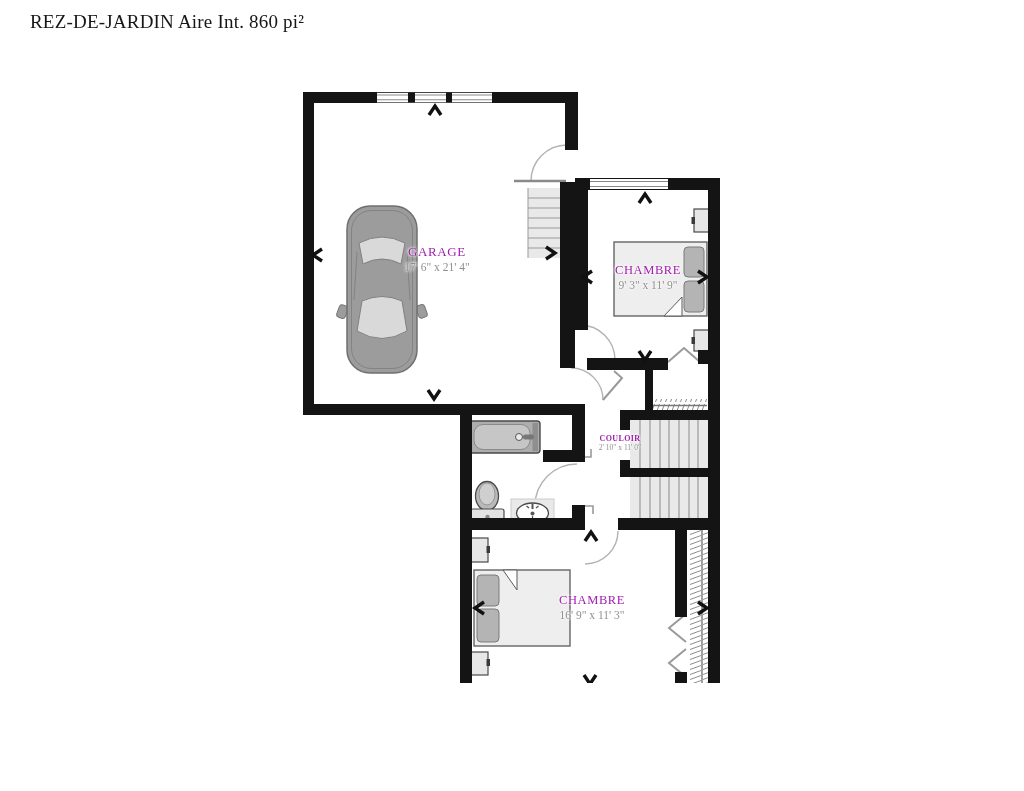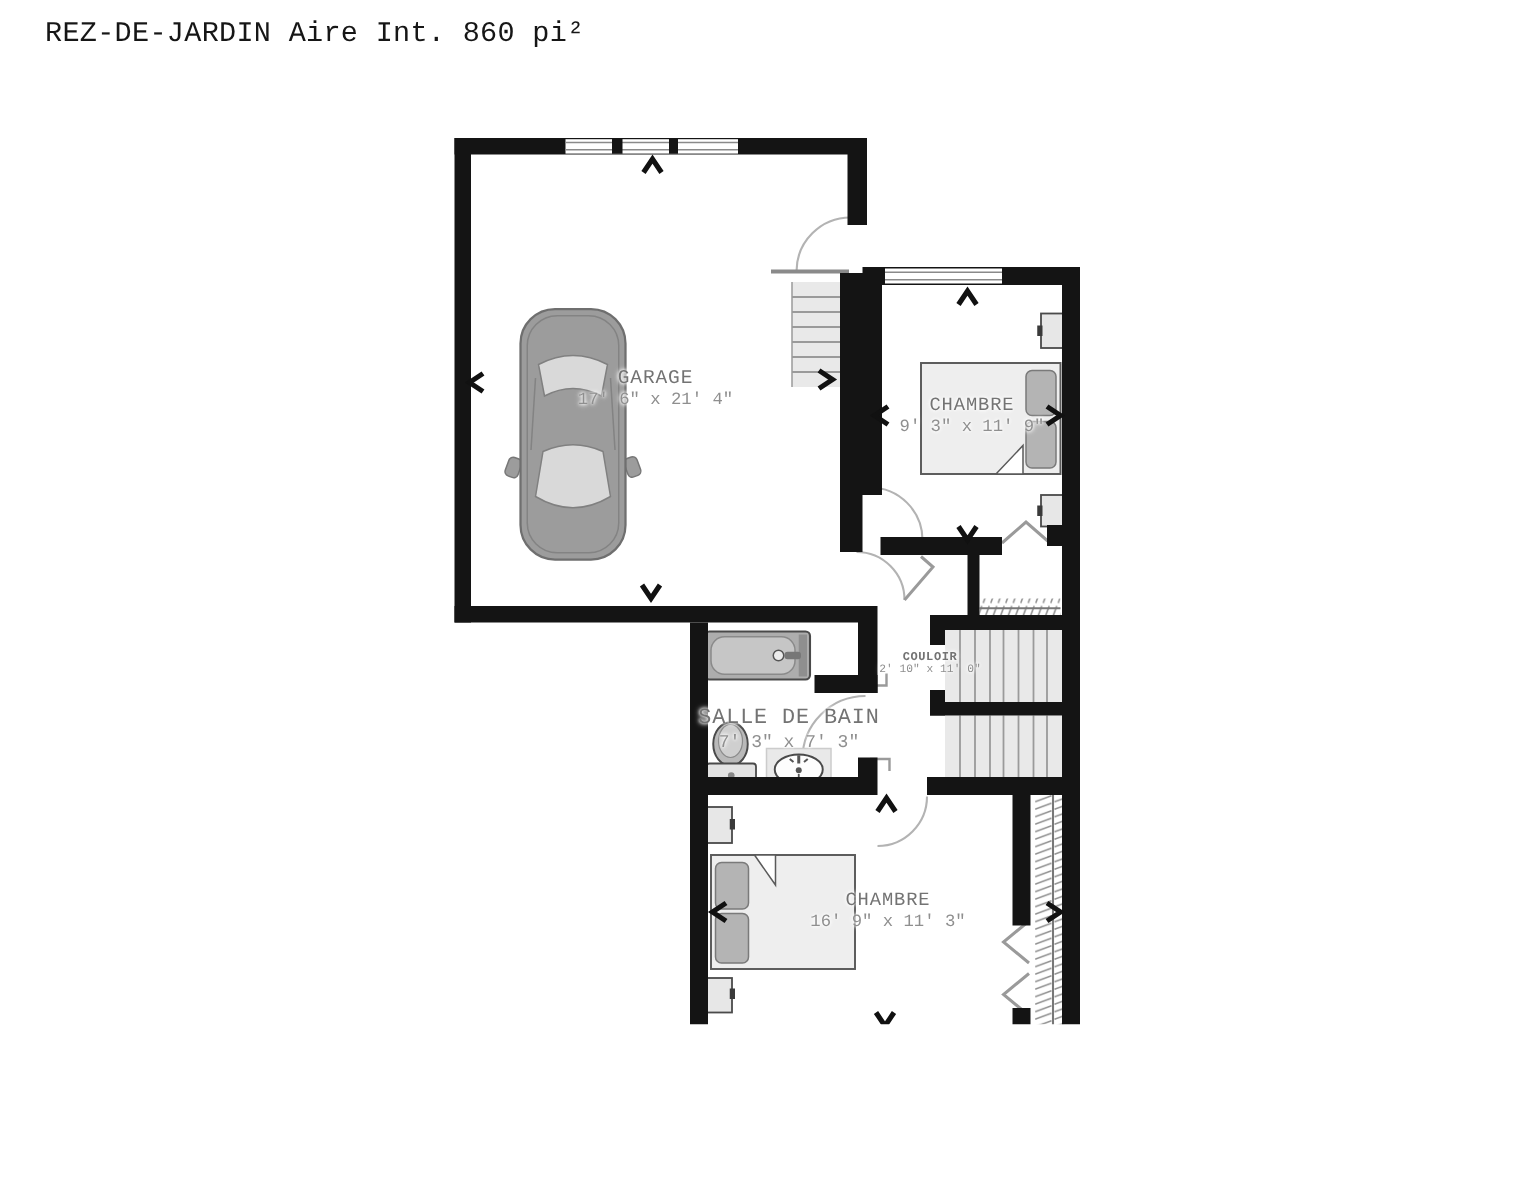--- a/index.html
+++ b/index.html
@@ -1,27 +1,27 @@
 <!DOCTYPE html>
 <html><head>
 <meta charset="utf-8">
 <style>
   html,body{margin:0;padding:0;background:#fff;}
   .canvas{
     position:relative;width:1024px;height:683px;background:#ffffff;
-    font-family:Liberation Mono, monospace;overflow:hidden;
+    font-family:Liberation Serif, serif;overflow:hidden;
   }
   .plan-svg{position:absolute;left:0;top:0;}
   .page-title{
     position:absolute;left:30px;top:11px;font-size:19px;color:#161616;
     letter-spacing:.2px;white-space:nowrap;
   }
   .label-group{position:absolute;transform:translate(-50%,0);text-align:center;z-index:5;white-space:nowrap;}
   .room-name{
-    color:#737373;letter-spacing:.6px;
+    color:#a21caf;letter-spacing:.6px;
     text-shadow:0 0 2px #fff,0 0 3px #fff,0 0 4px #fff;
   }
   .room-dim{
     color:#8f8f8f;margin-top:1px;
     text-shadow:0 0 2px #fff,0 0 3px #fff,0 0 4px #fff;
   }
   .lg-garage{left:437px;top:244px;}   .lg-garage .room-name{font-size:13px;}   .lg-garage .room-dim{font-size:11.5px;}
   .lg-chambre1{left:648px;top:263px;} .lg-chambre1 .room-name{font-size:12.5px;} .lg-chambre1 .room-dim{font-size:11.5px;}
   .lg-couloir{left:620px;top:434px;}  .lg-couloir .room-name{font-size:8px;font-weight:bold;letter-spacing:.4px;} .lg-couloir .room-dim{font-size:7.5px;margin-top:0;}
   .lg-sdb{left:526px;top:471px;}      .lg-sdb .room-name{font-size:14.5px;}    .lg-sdb .room-dim{font-size:12px;}
@@ -237,24 +237,20 @@
     <div class="room-dim">17' 6" x 21' 4"</div>
   </div>
   <div class="label-group lg-chambre1">
     <div class="room-name">CHAMBRE</div>
     <div class="room-dim">9' 3" x 11' 9"</div>
   </div>
   <div class="label-group lg-couloir">
     <div class="room-name">COULOIR</div>
     <div class="room-dim">2' 10" x 11' 0"</div>
   </div>
-  <div class="label-group lg-sdb">
-    <div class="room-name">SALLE DE BAIN</div>
-    <div class="room-dim">7' 3" x 7' 3"</div>
-  </div>
   <div class="label-group lg-chambre2">
     <div class="room-name">CHAMBRE</div>
     <div class="room-dim">16' 9" x 11' 3"</div>
   </div>
 
   <div class="footer-version">0.26.29</div>
 
 </div>
 
 </body></html>

